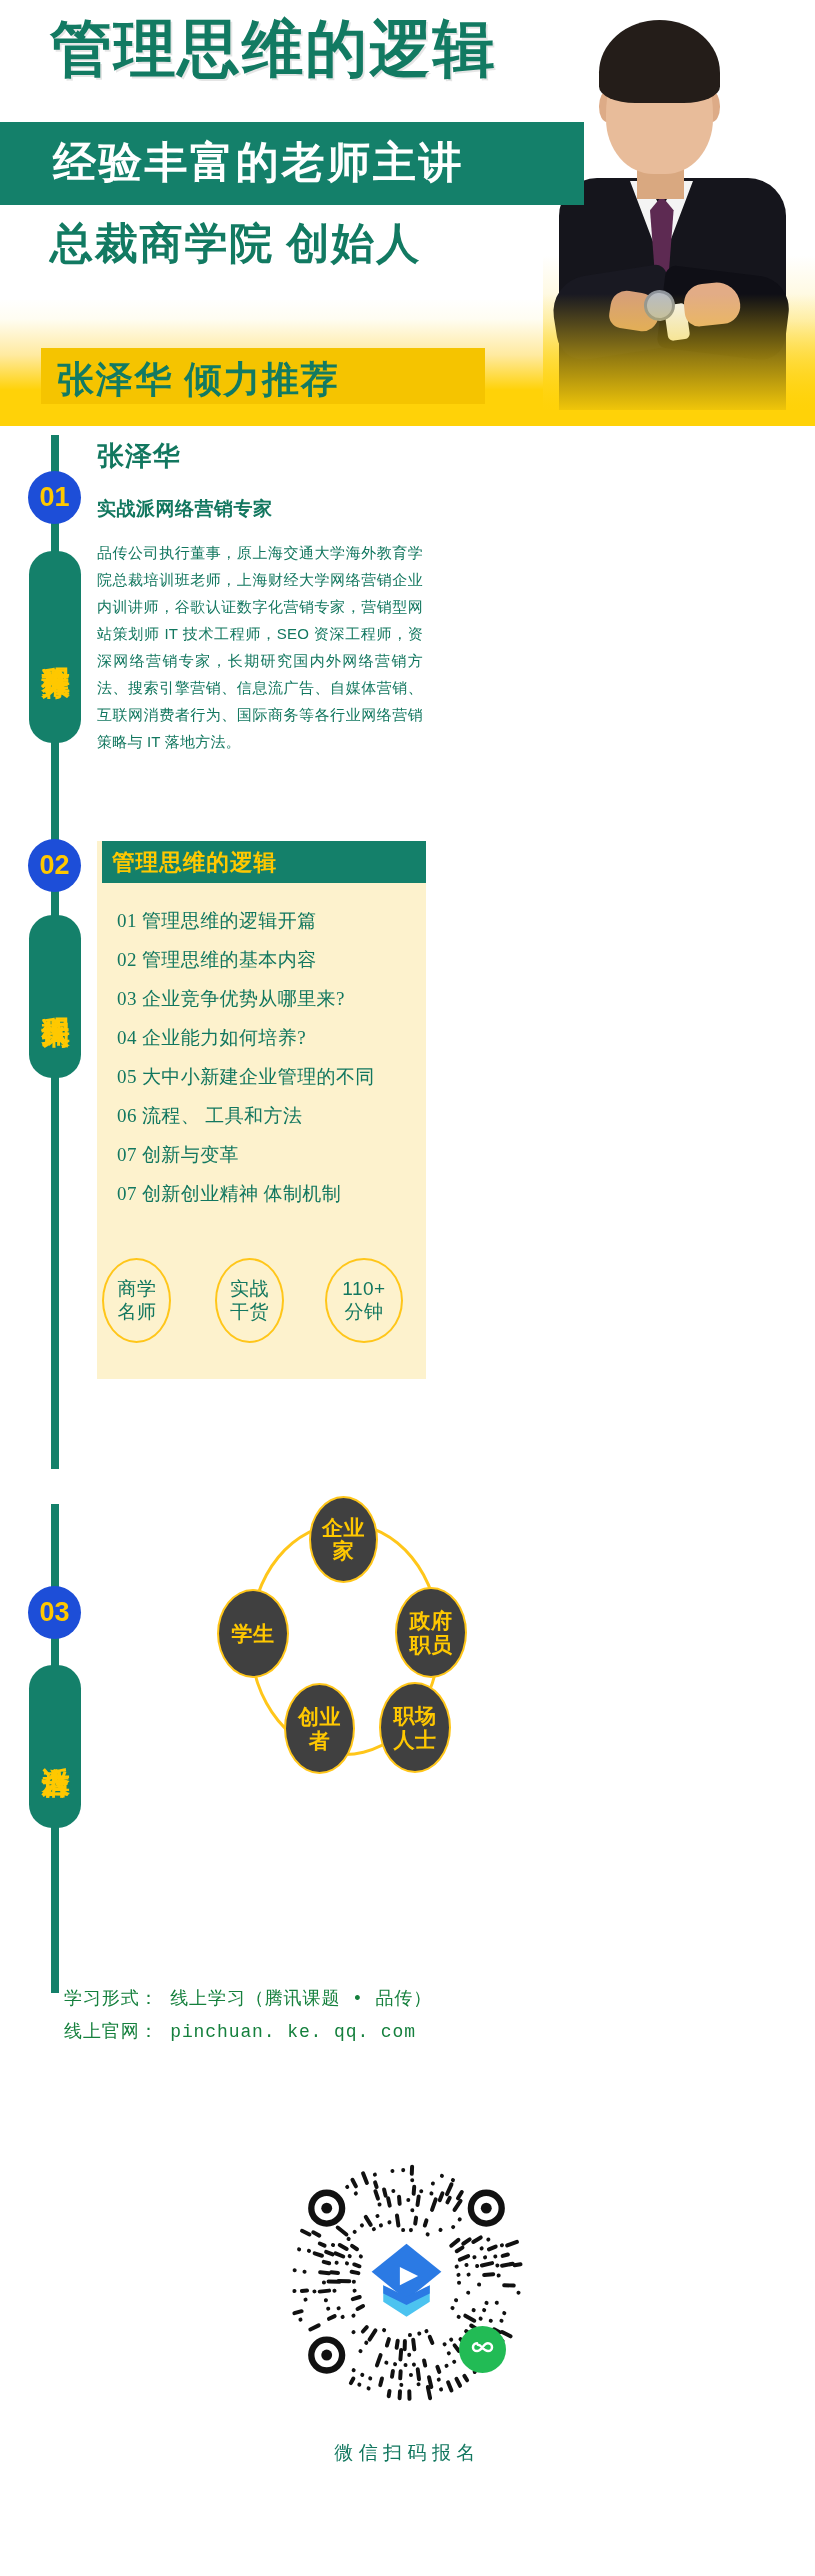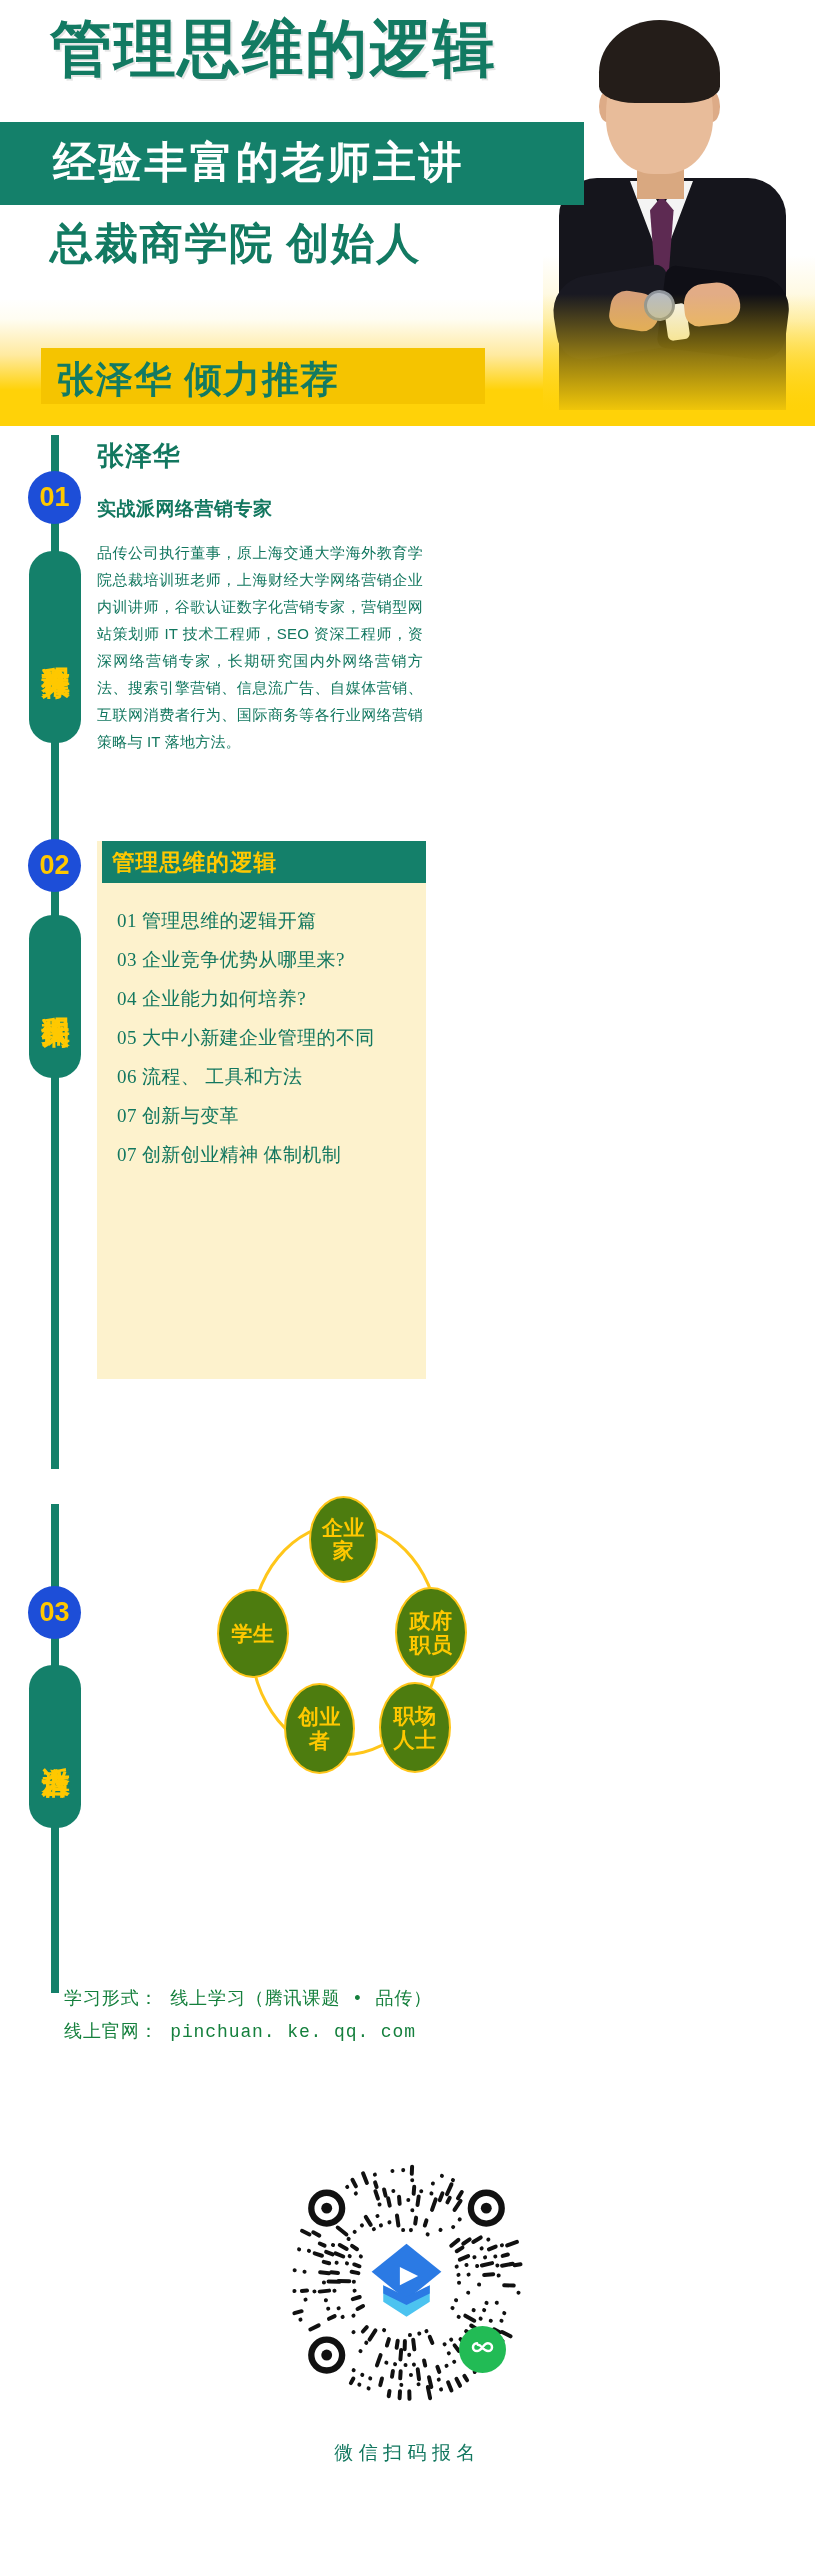--- a/index.html
+++ b/index.html
@@ -366,21 +366,21 @@
     display: flex;
     align-items: center;
     justify-content: center;
     color: #12775f;
     font-size: 23.6px;
     letter-spacing: 0.9px;
     font-family: "Liberation Serif", "DejaVu Serif", serif;
   }
   .node {
     position: absolute;
-    background: #4d7c0f;
+    background: #404040;
     border: 2.7px solid #ffc61a;
     border-radius: 50%;
     color: #ffc800;
     display: flex;
     flex-direction: column;
     align-items: center;
     justify-content: center;
     font-size: 21px;
     line-height: 23.6px;
     text-align: center;
@@ -490,28 +490,43 @@
     <span>课程大纲</span>
   </div>
 
   <div class="s2-card"></div>
   <div class="s2-head"></div>
   <div class="s2-head-accent"></div>
   <div class="s2-head-text">管理思维的逻辑</div>
 
   <div class="s2-list">
     <div class="s2-item">01 管理思维的逻辑开篇</div>
+    <div class="s2-item">02 管理思维的基本内容</div>
     <div class="s2-item">03 企业竞争优势从哪里来?</div>
     <div class="s2-item">04 企业能力如何培养?</div>
     <div class="s2-item">05 大中小新建企业管理的不同</div>
     <div class="s2-item">06 流程、 工具和方法</div>
     <div class="s2-item">07 创新与变革</div>
     <div class="s2-item">07 创新创业精神  体制机制</div>
   </div>
 
+  <div class="s2-badges">
+    <div class="badge b1">
+      <span>商学</span>
+      <span class="l2">名师</span>
+    </div>
+    <div class="badge b2">
+      <span>实战</span>
+      <span class="l2">干货</span>
+    </div>
+    <div class="badge b3">
+      <span>110+</span>
+      <span class="l2">分钟</span>
+    </div>
+  </div>
 
   <div class="rail-line" style="top:1504px; height:489px;"></div>
   <div class="rail-circle" style="top:1586px;">03</div>
   <div class="rail-pill" style="top:1665px; height:163px;">
     <span>适合人群</span>
   </div>
 
   <div class="s3-wrap">
     <div class="s3-ring"></div>
 

